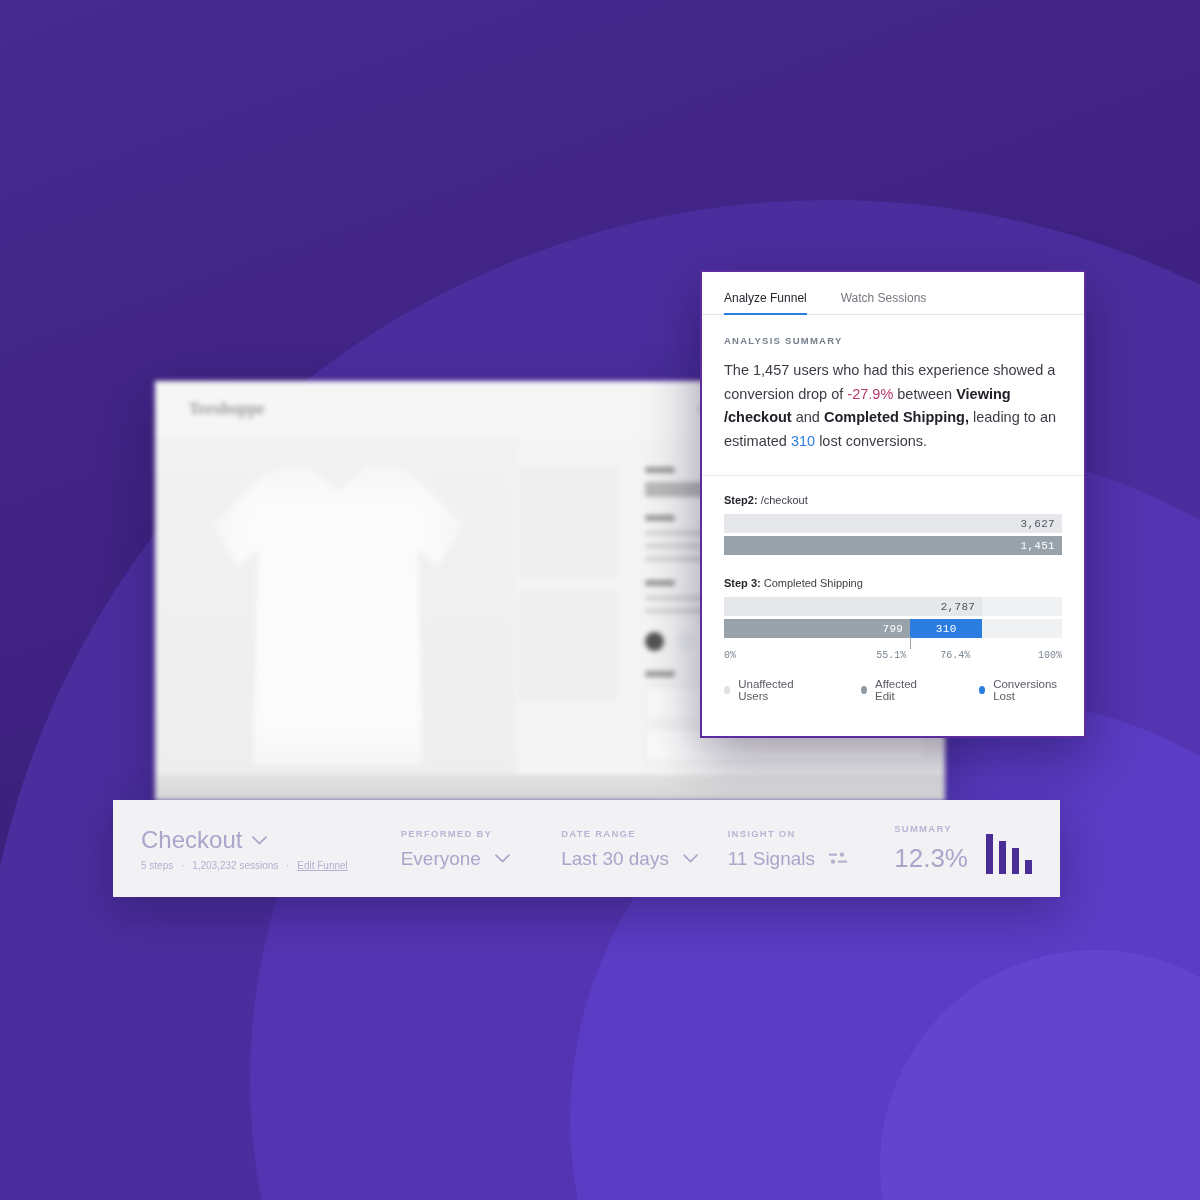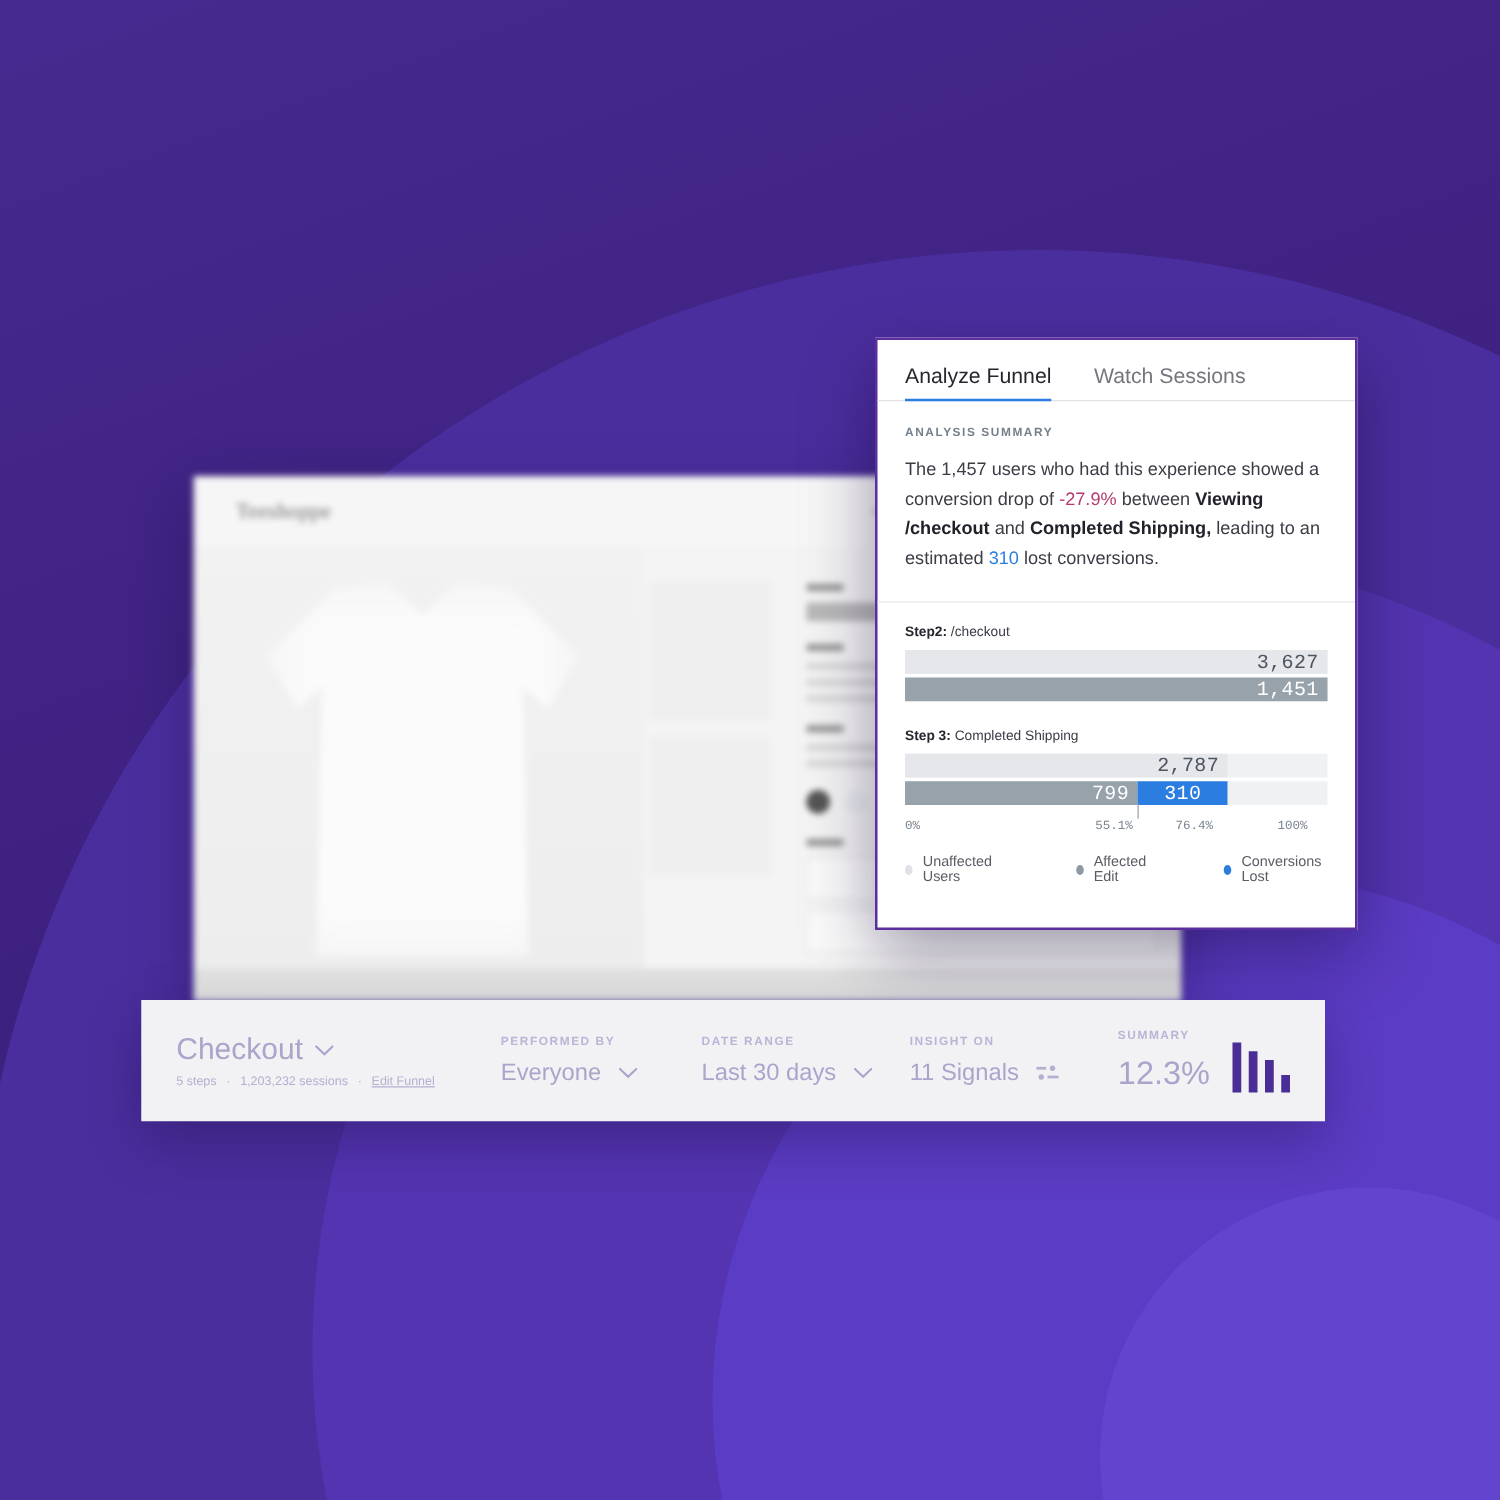--- a/index.html
+++ b/index.html
@@ -97,21 +97,21 @@
     font-size: 16.5px; color: #1b1b22;
     letter-spacing: -.1px;
   }
   .tabs {
     display: flex; gap: 34px;
     margin: 19px 0 0 0;
     padding: 0 22px;
     border-bottom: 1px solid #e4e4e8;
   }
   .tab {
-    font-size: 17px; color: #76767f;
+    font-size: 12px; color: #76767f;
     padding-bottom: 8px;
     border-bottom: 2px solid transparent;
     margin-bottom: -1px;
     cursor: pointer;
   }
   .tab.active { color: #26262e; border-bottom-color: #2b7de0; }
 
   .summary { padding: 20px 22px 22px 22px; border-bottom: 1px solid #e9e9ed; }
   .summary-label {
     font-size: 9.5px; letter-spacing: 1.25px;
@@ -137,21 +137,21 @@
   }
   .bar-seg {
     position: absolute; top: 0; left: 0; height: 100%;
     display: flex; align-items: center; justify-content: flex-end;
   }
   .bar-unaffected { background: #e6e7ea; }
   .bar-affected  { background: #97a2ab; }
   .bar-lost      { background: #2b7de0; justify-content: center; }
   .bar-val {
     font-family: "Liberation Mono", monospace;
-    font-size: 16px; padding: 0 7px; letter-spacing: .3px;
+    font-size: 11px; padding: 0 7px; letter-spacing: .3px;
   }
   .v-dark  { color: #4d5560; }
   .v-light { color: #ffffff; }
   .gap { height: 19px; }
 
   .axis {
     position: relative; height: 26px; margin-top: 5px;
   }
   .tickline {
     position: absolute; top: -6px; width: 1px; height: 12px; background: #9aa3ac;
@@ -308,21 +308,21 @@
         <div class="bar-seg bar-lost" style="left:55.1%; width:21.3%">
           <span class="bar-val v-light">310</span>
         </div>
       </div>
 
       <div class="axis">
         <div class="tickline" style="left:55.1%"></div>
         <div class="tick" style="left:0">0%</div>
         <div class="tick" style="left:55.1%; transform:translateX(-100%); padding-right:4px">55.1%</div>
         <div class="tick" style="left:64%">76.4%</div>
-        <div class="tick" style="right:16px">100%</div>
+        <div class="tick" style="right:0">100%</div>
       </div>
 
       <div class="legend">
         <div class="lg">
           <span class="dot" style="background:#e0e1e5"></span>
           <span>Unaffected Users</span>
         </div>
         <div class="lg">
           <span class="dot" style="background:#8e99a3"></span>
           <span>Affected Edit</span>

